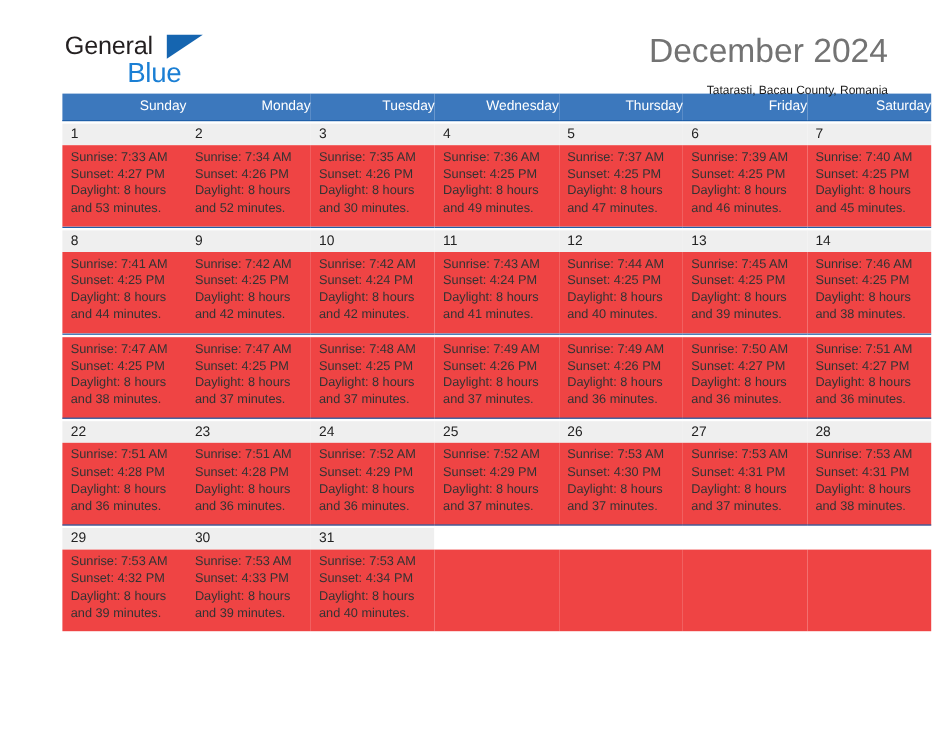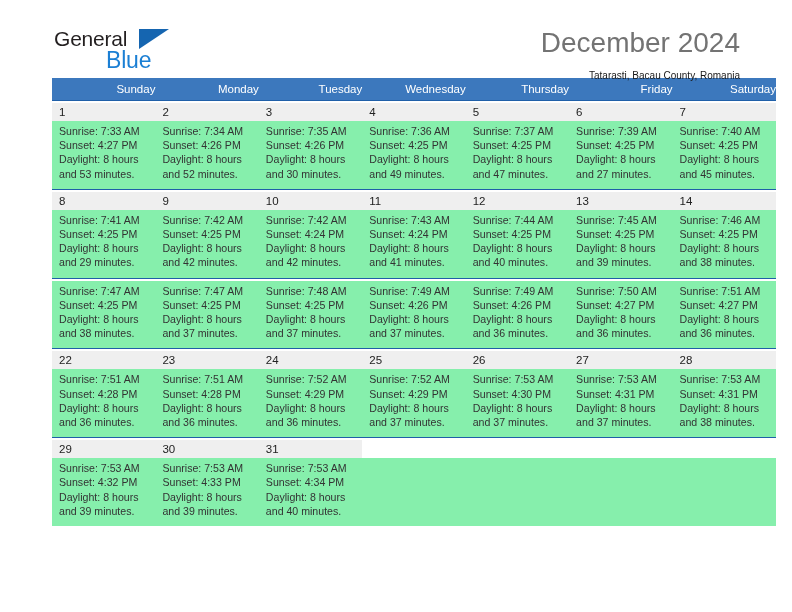--- a/index.html
+++ b/index.html
@@ -114,21 +114,21 @@
     color: #222222;
     padding: 3px 0 3px 7px;
     height: 17px;
     vertical-align: top;
     box-sizing: border-box;
   }
   .daynum-row td.empty-cell {
     background: #ffffff;
   }
   .detail-row td {
-    background: #86efac;
+    background: #ef4444;
     font-size: 10.6px;
     line-height: 14.2px;
     color: #333333;
     padding: 3px 6px 8px 7px;
     vertical-align: top;
     height: 66px;
     box-sizing: border-box;
   }
   .detail-row td div {
     white-space: nowrap;
@@ -216,21 +216,21 @@
           <td>
             <div>Sunrise: 7:37 AM</div>
             <div>Sunset: 4:25 PM</div>
             <div>Daylight: 8 hours</div>
             <div>and 47 minutes.</div>
           </td>
           <td>
             <div>Sunrise: 7:39 AM</div>
             <div>Sunset: 4:25 PM</div>
             <div>Daylight: 8 hours</div>
-            <div>and 27 minutes.</div>
+            <div>and 46 minutes.</div>
           </td>
           <td>
             <div>Sunrise: 7:40 AM</div>
             <div>Sunset: 4:25 PM</div>
             <div>Daylight: 8 hours</div>
             <div>and 45 minutes.</div>
           </td>
         </tr>
         <tr class="week-sep">
           <td colspan="7"></td>
@@ -242,21 +242,21 @@
           <td>11</td>
           <td>12</td>
           <td>13</td>
           <td>14</td>
         </tr>
         <tr class="detail-row">
           <td>
             <div>Sunrise: 7:41 AM</div>
             <div>Sunset: 4:25 PM</div>
             <div>Daylight: 8 hours</div>
-            <div>and 29 minutes.</div>
+            <div>and 44 minutes.</div>
           </td>
           <td>
             <div>Sunrise: 7:42 AM</div>
             <div>Sunset: 4:25 PM</div>
             <div>Daylight: 8 hours</div>
             <div>and 42 minutes.</div>
           </td>
           <td>
             <div>Sunrise: 7:42 AM</div>
             <div>Sunset: 4:24 PM</div>

